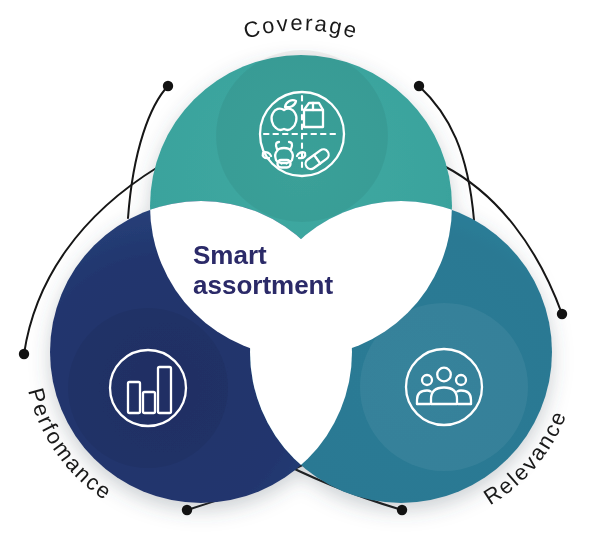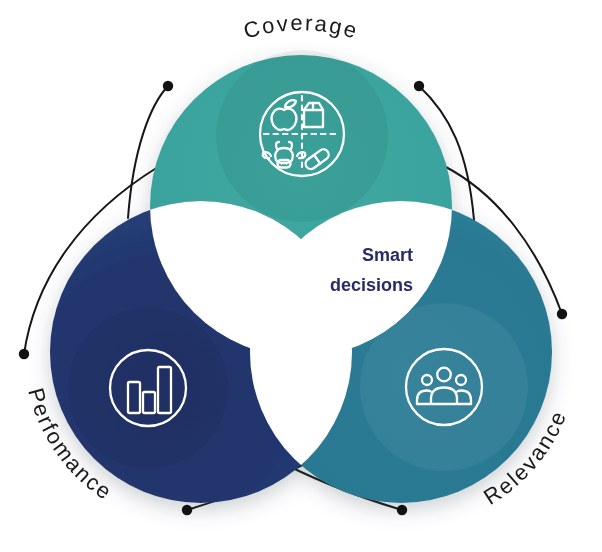--- a/index.html
+++ b/index.html
@@ -5,22 +5,22 @@
   html,body{margin:0;padding:0;background:#ffffff;}
   #stage{position:relative;width:602px;height:552px;background:#ffffff;overflow:hidden;
          font-family:"Liberation Sans", sans-serif;}
   #venn-svg{position:absolute;left:0;top:0;}
   .arc{fill:none;stroke:#161616;stroke-width:2;stroke-linecap:round;}
   .dot{fill:#121212;}
   .icon{stroke:#ffffff;stroke-width:2.3;fill:none;stroke-linecap:round;stroke-linejoin:round;}
   .icon-fill{fill:#ffffff;stroke:none;}
   .dashline{stroke:#ffffff;stroke-width:2.1;stroke-dasharray:4.5 5;fill:none;stroke-linecap:round;}
   .circle-label{font-size:22px;letter-spacing:2px;font-weight:500;fill:#191919;}
-  #center-label{position:absolute;left:193px;top:240px;width:220px;text-align:right;
-      font-weight:bold;font-size:18px;line-height:30px;color:#2b2a68;}
+  #center-label{position:absolute;left:193px;top:240px;width:220px;text-align:left;
+      font-weight:bold;font-size:26px;line-height:30px;color:#2b2a68;}
 </style>
 </head>
 <body>
 
 <div id="stage">
 <svg id="venn-svg" width="602" height="552" viewBox="0 0 602 552">
   <defs>
     <radialGradient id="gC" cx="50%" cy="38%" r="78%">
       <stop offset="0%" stop-color="#3fa9a1"></stop>
       <stop offset="62%" stop-color="#3aa39d"></stop>
@@ -136,15 +136,15 @@
     <circle class="dot" cx="419" cy="86" r="5.2"></circle>
     <circle class="dot" cx="24" cy="354" r="5.2"></circle>
     <circle class="dot" cx="562" cy="314" r="5.2"></circle>
     <circle class="dot" cx="187" cy="510" r="5.2"></circle>
     <circle class="dot" cx="402" cy="510" r="5.2"></circle>
   </g>
 </svg>
 
 <div id="center-label">
   <div>Smart</div>
-  <div>decisions</div>
+  <div>assortment</div>
 </div>
 </div>
 
 </body></html>

